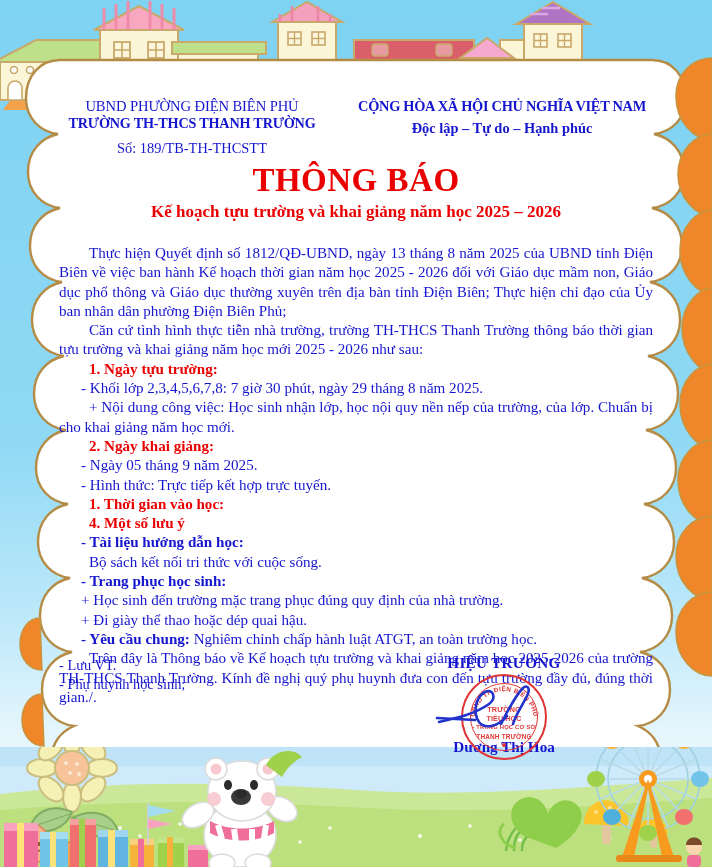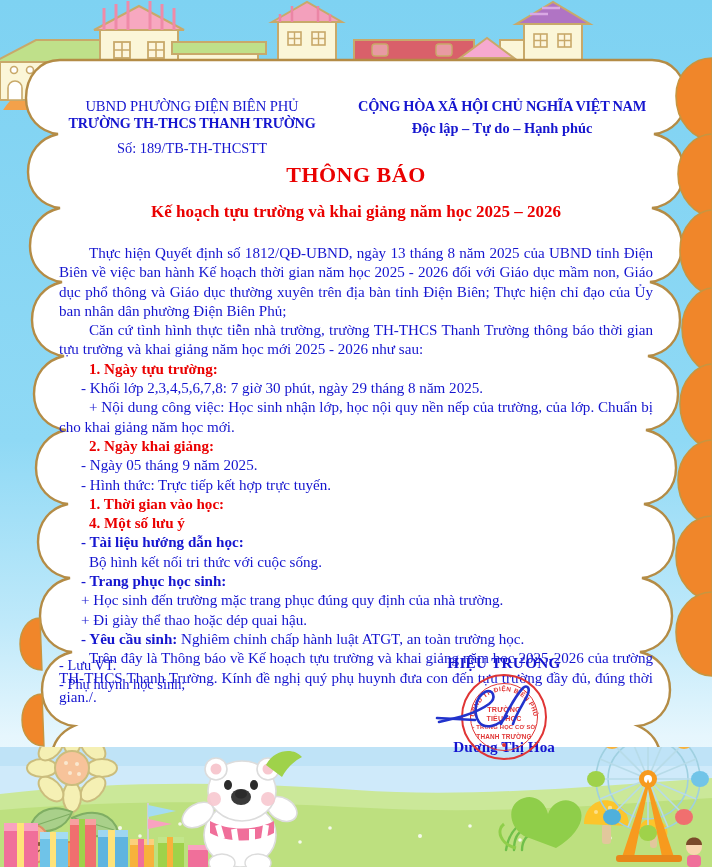--- a/index.html
+++ b/index.html
@@ -31,21 +31,21 @@
   .hdr{position:absolute;top:36px;width:100%;display:flex;}
   .hdr-left{width:292px;text-align:center;}
   .hdr-right{width:328px;text-align:center;}
   .hl1{font-size:14.6px;color:#1515cf;letter-spacing:-0.1px;}
   .hl2{font-size:14.2px;color:#1515cf;font-weight:bold;letter-spacing:-0.2px;}
   .hl3{font-size:14.4px;color:#1515cf;margin-top:8px;}
   .hr1{font-size:14.4px;color:#1515cf;font-weight:bold;letter-spacing:-0.3px;}
   .hr2{font-size:14.4px;color:#1515cf;font-weight:bold;margin-top:5px;}
 
   .title{position:absolute;top:100px;width:100%;text-align:center;
-         font-size:22px;font-weight:bold;color:#ea0000;letter-spacing:0.5px;}
+         font-size:33px;font-weight:bold;color:#ea0000;letter-spacing:0.5px;}
   .subtitle{position:absolute;top:140px;width:100%;text-align:center;
          font-size:17px;font-weight:bold;color:#ea0000;}
 
   .body{position:absolute;top:182px;left:13px;width:594px;font-size:15.1px;line-height:19.3px;color:#1515cf;}
   .p-just{text-align:justify;text-justify:inter-word;text-indent:30px;margin:0;}
   .p-ind{margin:0;padding-left:22px;}
   .p-ind2{margin:0;padding-left:30px;}
   .secHead{margin:0;padding-left:30px;font-weight:bold;color:#ea0000;}
   .subHead{margin:0;padding-left:22px;font-weight:bold;color:#1515cf;}
   .inlineHead{font-weight:bold;}
@@ -432,25 +432,25 @@
       <p class="p-just">+ Nội dung công việc: Học sinh nhận lớp, học nội quy nền nếp của trường, của lớp. Chuẩn bị cho khai giảng năm học mới.</p>
 
       <p class="secHead">2. Ngày khai giảng:</p>
       <p class="p-ind">- Ngày 05 tháng 9 năm 2025.</p>
       <p class="p-ind">- Hình thức: Trực tiếp kết hợp trực tuyến.</p>
 
       <p class="secHead">1. Thời gian vào học:</p>
 
       <p class="secHead">4. Một số lưu ý</p>
       <p class="subHead">- Tài liệu hướng dẫn học:</p>
-      <p class="p-ind2">Bộ hình kết nối tri thức với cuộc sống.</p>
+      <p class="p-ind2">Bộ sách kết nối tri thức với cuộc sống.</p>
       <p class="subHead">- Trang phục học sinh:</p>
       <p class="p-ind">+ Học sinh đến trường mặc trang phục đúng quy định của nhà trường.</p>
       <p class="p-ind">+ Đi giày thể thao hoặc dép quai hậu.</p>
-      <p class="p-ind"><span class="inlineHead">- Yêu cầu sinh:</span><span> Nghiêm chỉnh chấp hành luật ATGT, an toàn trường học.</span></p>
+      <p class="p-ind"><span class="inlineHead">- Yêu cầu chung:</span><span> Nghiêm chỉnh chấp hành luật ATGT, an toàn trường học.</span></p>
 
       <p class="p-just">Trên đây là Thông báo về Kế hoạch tựu trường và khai giảng năm học 2025-2026 của trường TH-THCS Thanh Trường. Kính đề nghị quý phụ huynh đưa con đến tựu trường đầy đủ, đúng thời gian./.</p>
     </div>
 
     <div class="sign">
       <p class="noinan-item">- Lưu VT.</p>
       <p class="noinan-item">- Phụ huynh học sinh;</p>
 
       <div class="signRight">
         <div class="hieutruong">HIỆU TRƯỞNG</div>

